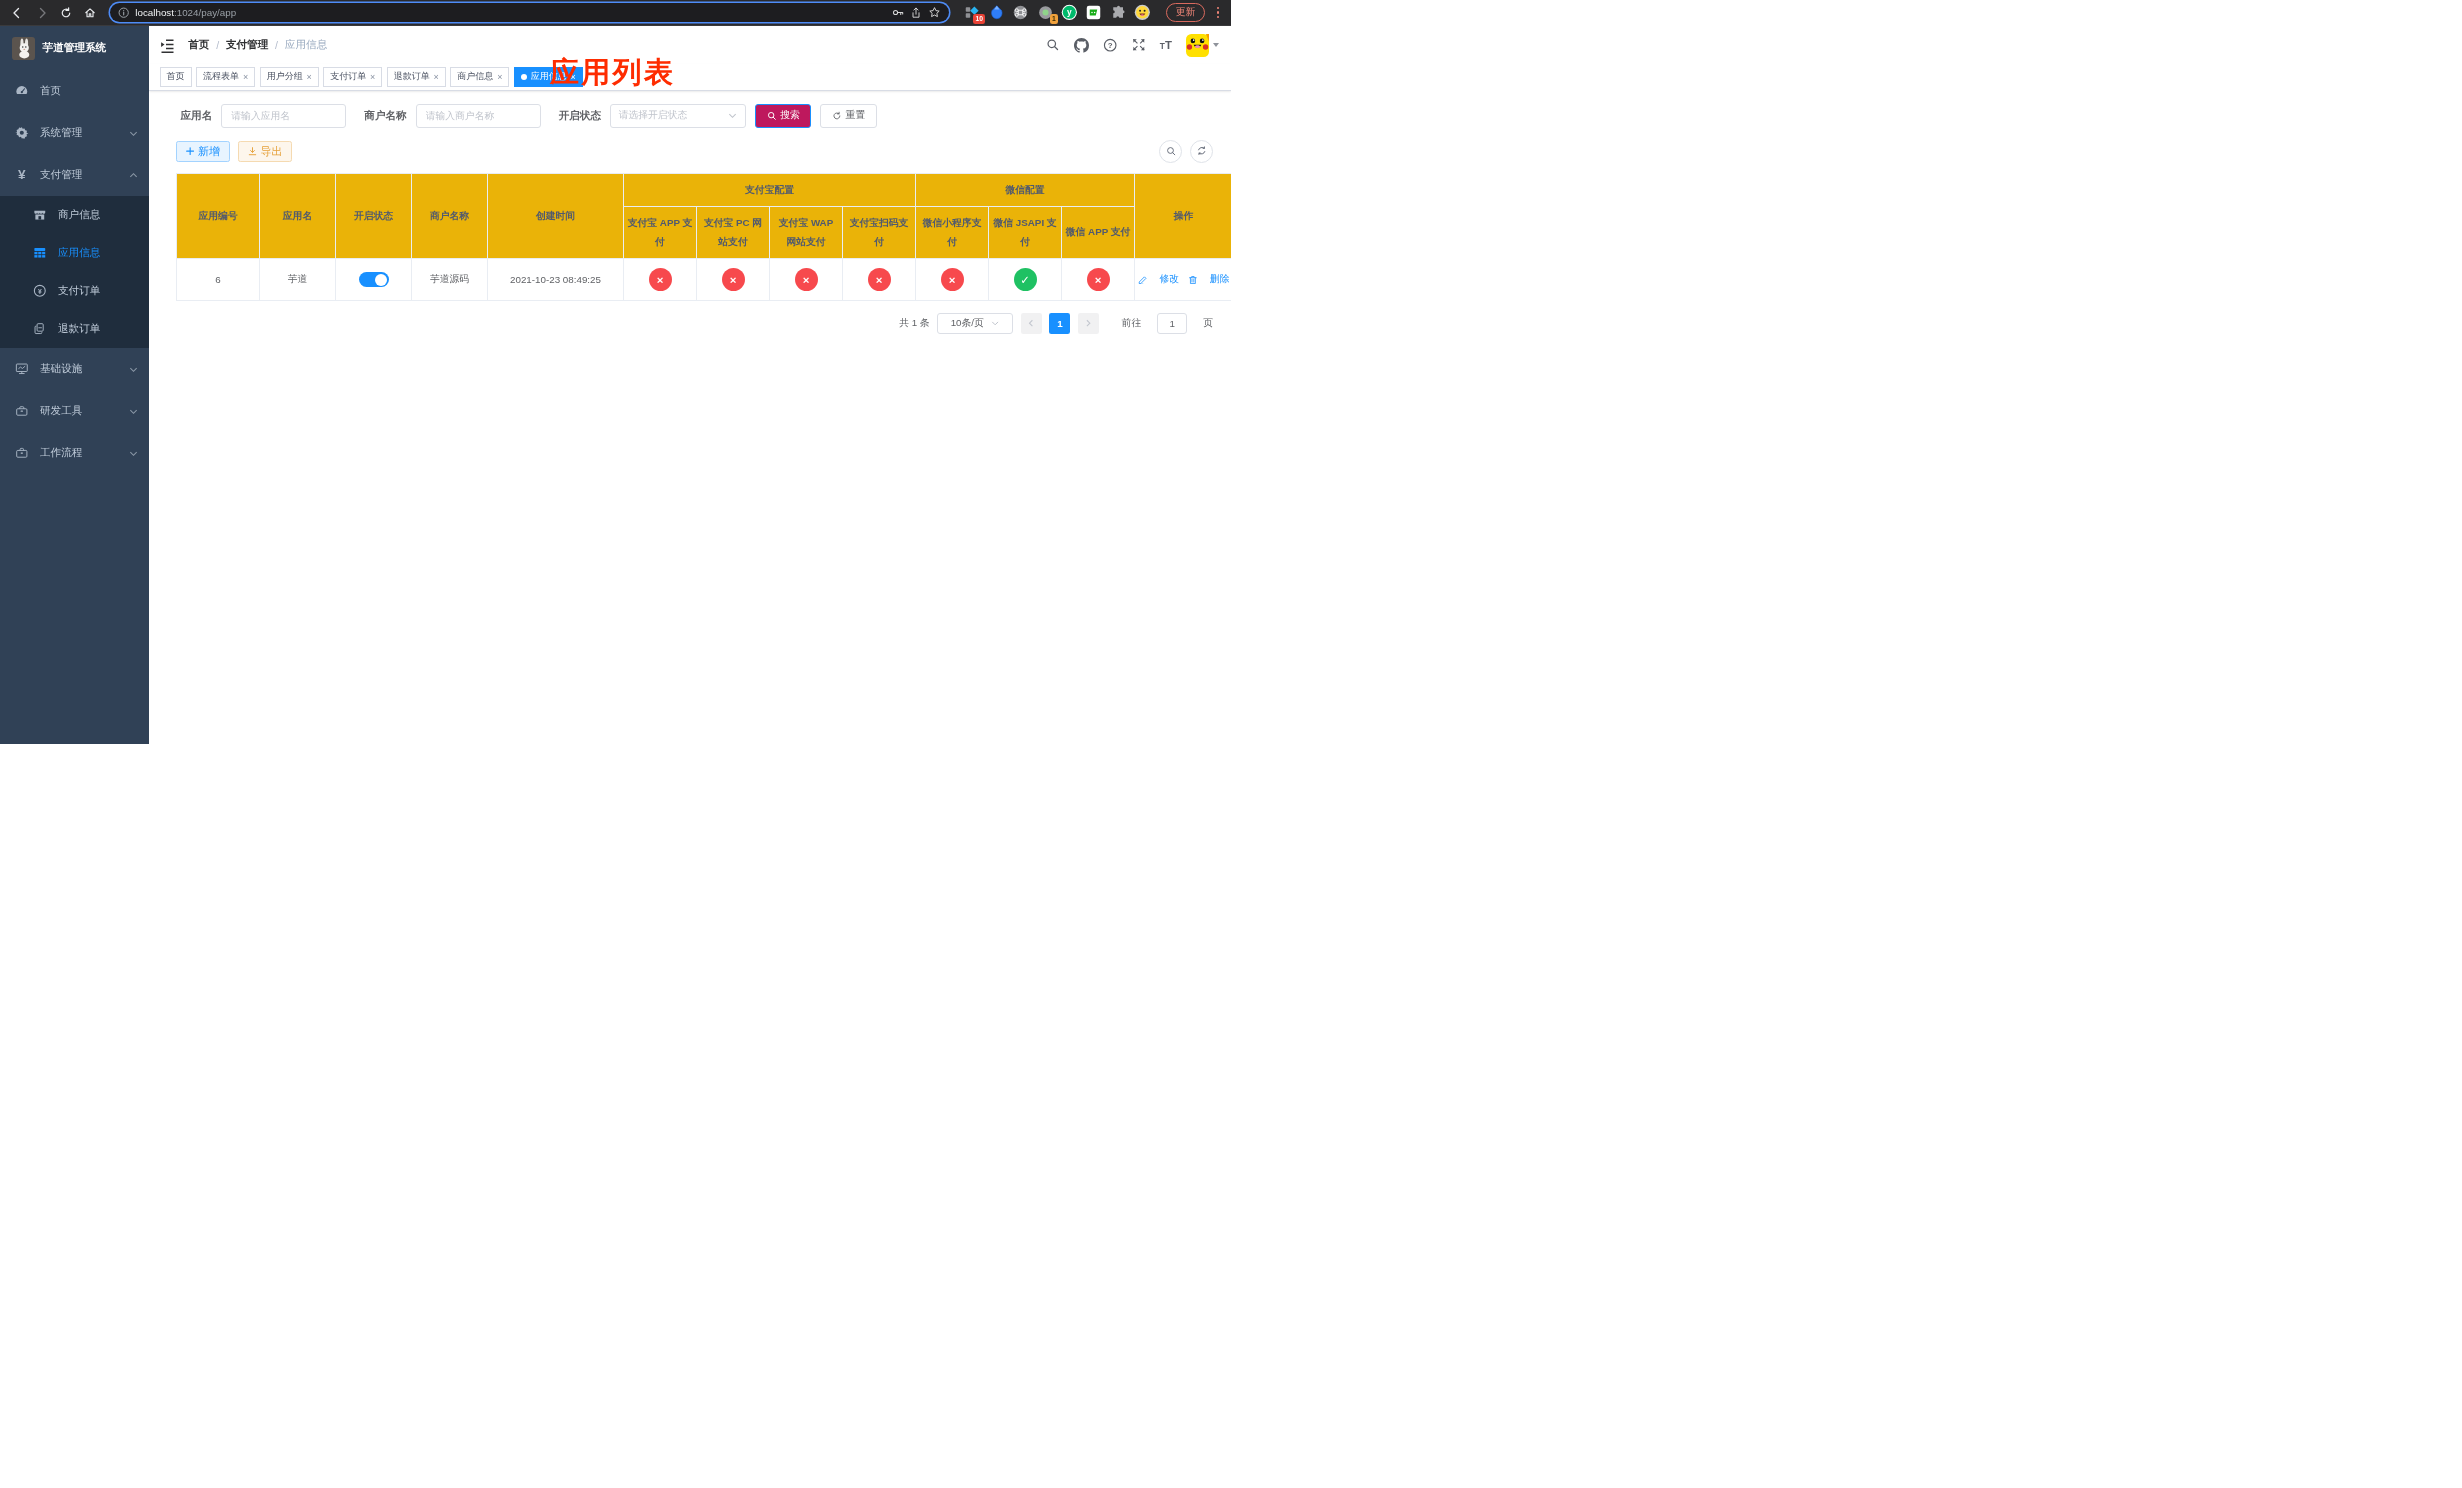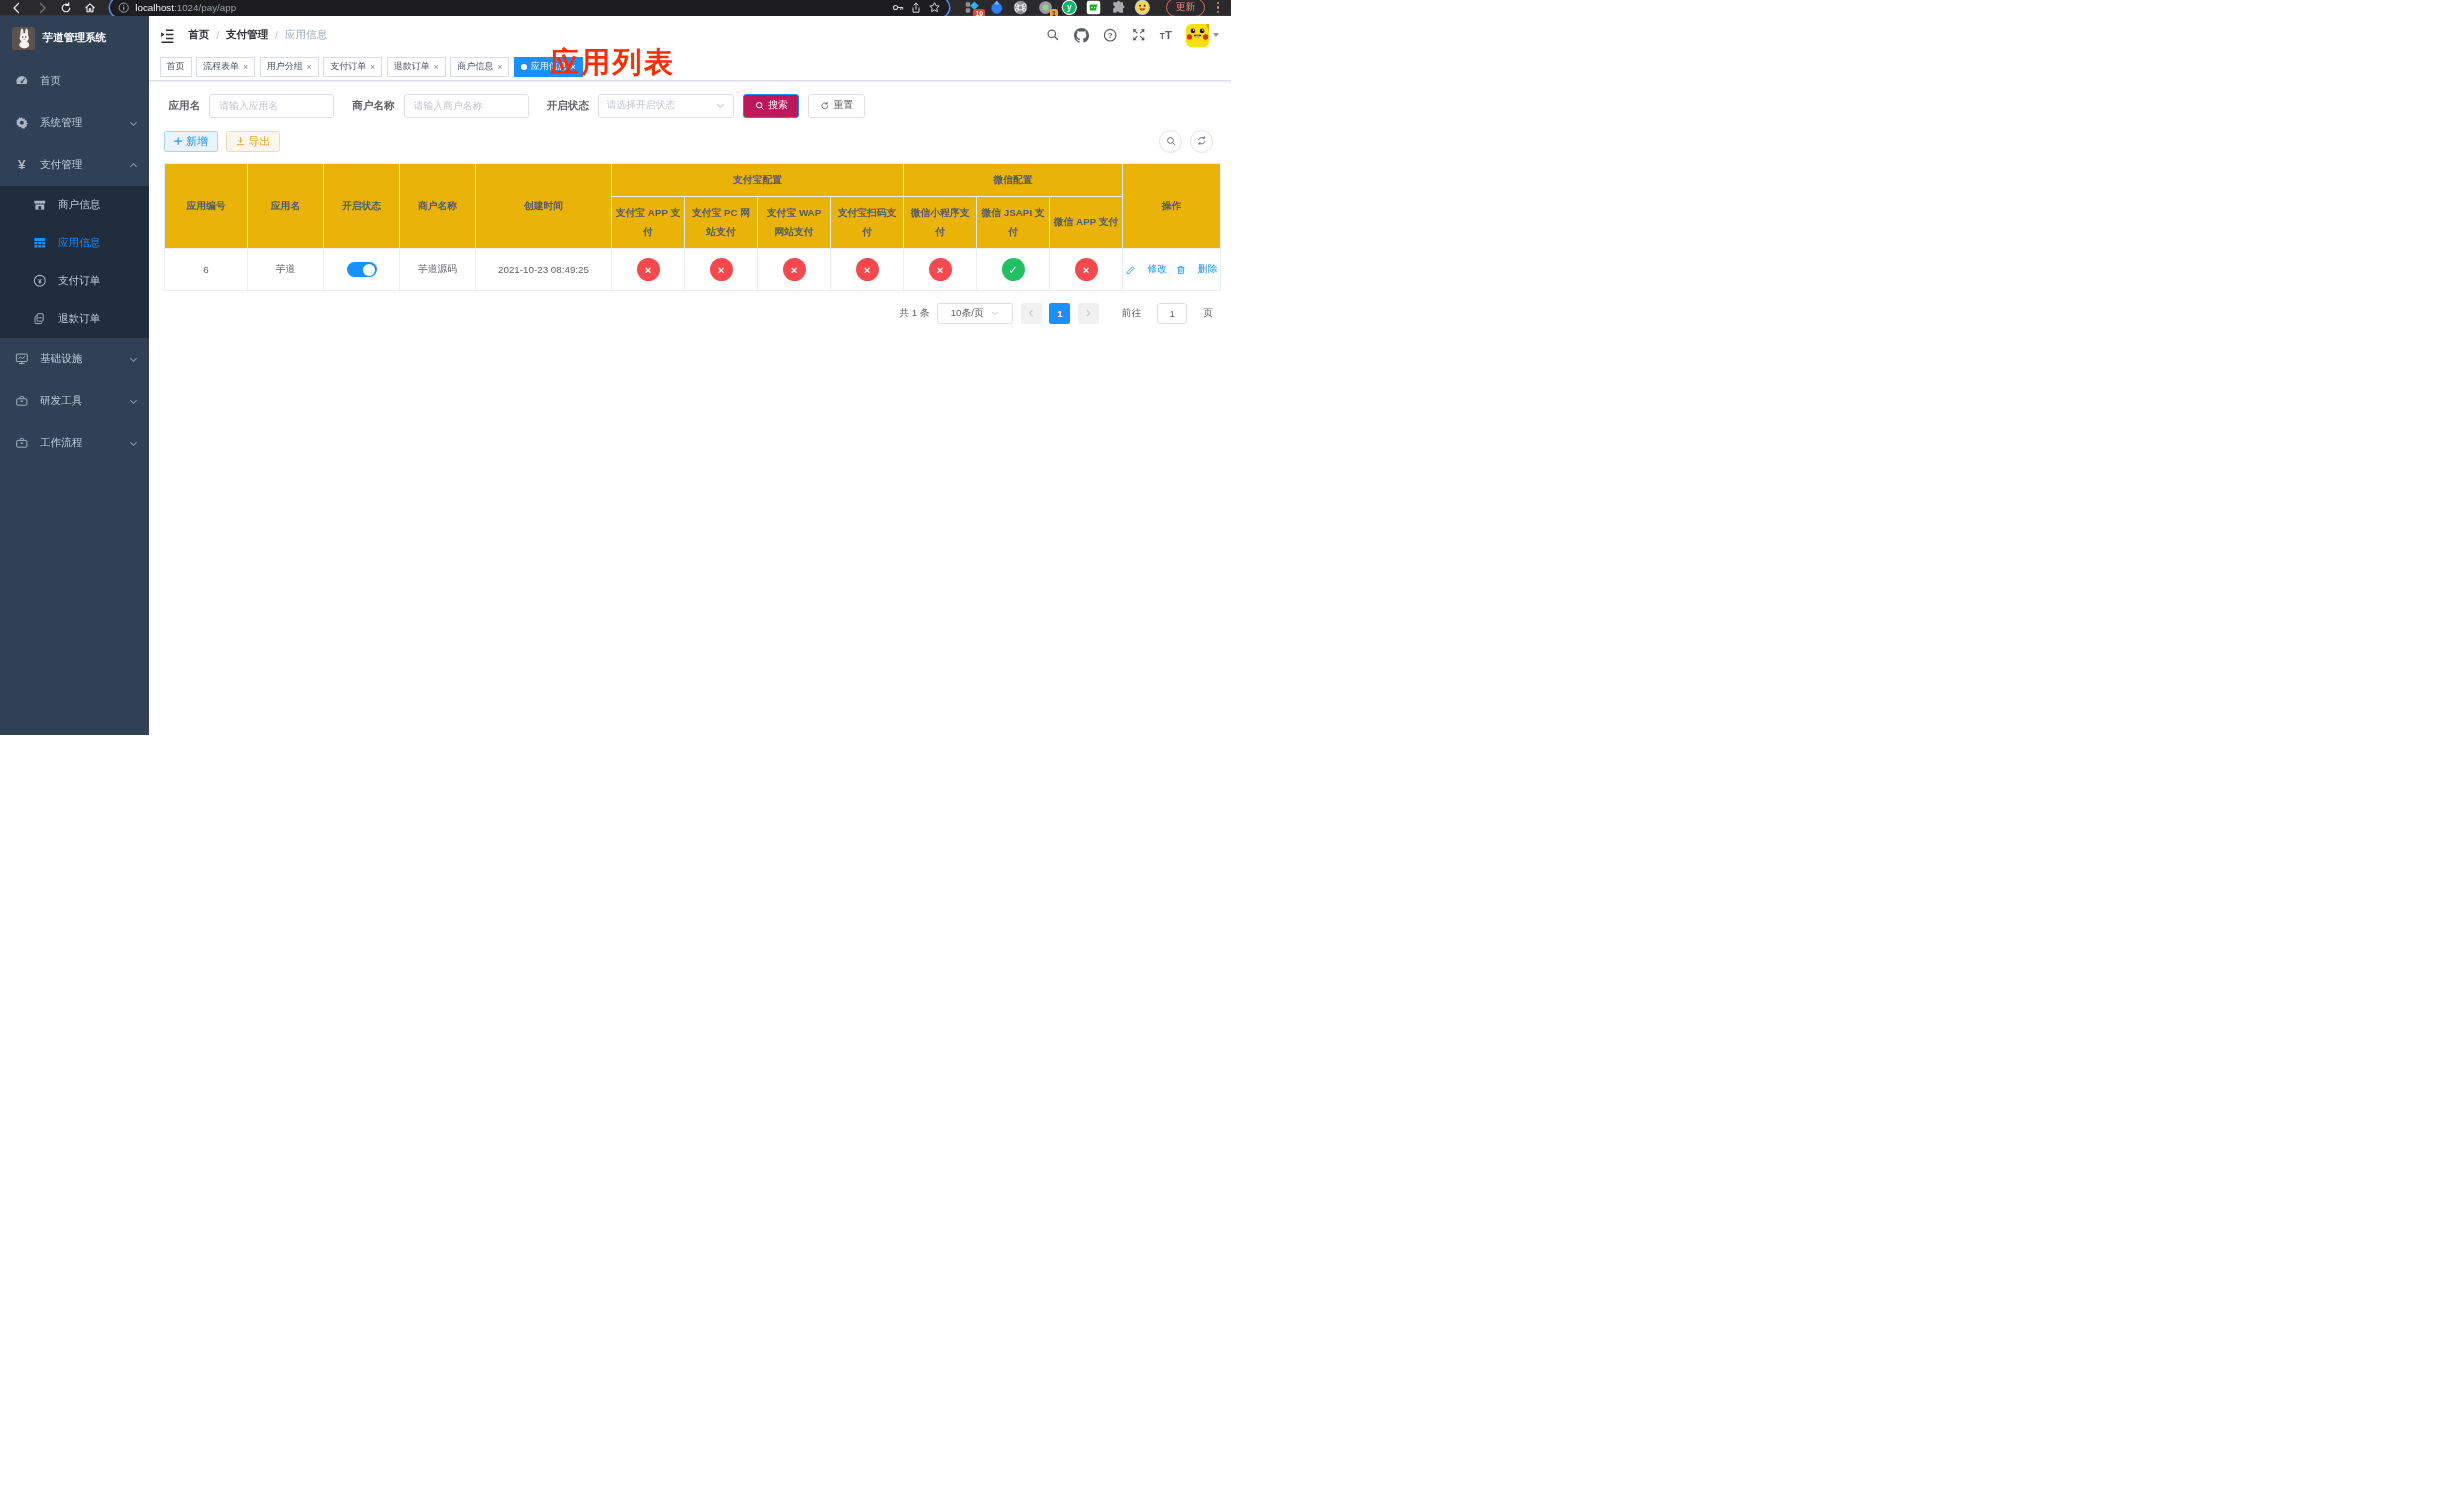--- a/index.html
+++ b/index.html
@@ -1,21 +1,21 @@
 <!DOCTYPE html>
 <html style="font-size:12px"><head>
 <meta charset="utf-8">
 <style>
   * { box-sizing: border-box; margin: 0; padding: 0; }
   html,body { width:1231px; height:744px; overflow:hidden; }
   body { font-family:"Liberation Sans","DejaVu Sans",sans-serif; background:#fff; font-size:10.6px; }
   svg { display:block; }
 
   
-  .browser-bar { height:16px; background:#2a2a2c; display:flex; align-items:center; padding:0 7.6px; gap:4.5px; border-bottom:0.8px solid #3a3a3c; }
+  .browser-bar { height:26px; background:#2a2a2c; display:flex; align-items:center; padding:0 7.6px; gap:4.5px; border-bottom:0.8px solid #3a3a3c; }
   .b-ic { width:19.7px; height:19.7px; display:flex; align-items:center; justify-content:center; border-radius:50%; color:#e8eaed; flex:0 0 auto; }
   .b-ic.disabled { color:#77787b; }
   .address-bar { flex:1; height:19.7px; margin:0 6px; background:#1d1d20; border-radius:10.6px; box-shadow:0 0 0 1.5px #4e8cf7; display:flex; align-items:center; padding:0 7.6px; gap:6px; min-width:0; }
   .url { font-size:9.8px; white-space:nowrap; overflow:hidden; }
   .url .host { color:#f1f3f4; }
   .url .rest { color:#9aa0a6; }
   .addr-spacer { flex:1; }
   .ext-tray { display:flex; align-items:center; gap:7.6px; padding:0 4.5px; }
   .ext { position:relative; width:16.7px; height:16.7px; display:flex; align-items:center; justify-content:center; }
   .badge { position:absolute; bottom:-3px; right:-4.5px; background:#e94235; color:#fff; font-size:6.8px; line-height:1; padding:1.5px 2.3px; border-radius:2.3px; font-weight:700; }
@@ -59,21 +59,21 @@
 
   
   .tags-view { height:26.5px; border-bottom:0.8px solid #d8dce5; box-shadow:0 0.8px 2.3px rgba(0,0,0,.12); display:flex; align-items:center; padding:0 10.6px; gap:4.5px; background:#fff; }
   .tag { height:19.7px; display:inline-flex; align-items:center; gap:3.8px; border:0.8px solid #d8dce5; background:#fff; color:#495060; font-size:9px; padding:0 6px; cursor:pointer; white-space:nowrap; }
   .tag .x { font-size:9px; color:#8a93a3; }
   .tag.active { background:#1890ff; border-color:#1890ff; color:#fff; }
   .tag.active .dot { width:6px; height:6px; border-radius:50%; background:#fff; }
   .tag.active .x { color:#fff; }
 
   
-  .content { padding:13px 18px 0 15px; flex:1; }
+  .content { padding:13px 18px 0 27px; flex:1; }
   .filter-row { display:flex; align-items:center; gap:9px; flex-wrap:nowrap; }
   .f-label { font-weight:700; color:#606266; font-size:10.6px; margin-left:9px; white-space:nowrap; }
   .f-label:first-child { margin-left:4.5px; }
   .f-input { height:24px; border:0.8px solid #dcdfe6; border-radius:3px; padding:0 9px; font-size:9.8px; color:#606266; width:125px; font-family:inherit; }
   .f-input::placeholder { color:#c0c4cc; }
   .f-select { height:24px; border:0.8px solid #dcdfe6; border-radius:3px; padding:0 7.6px; width:136px; display:flex; align-items:center; justify-content:space-between; color:#c0c4cc; font-size:9.8px; cursor:pointer; }
   .btn { height:24px; border-radius:3px; border:0.8px solid #dcdfe6; background:#fff; color:#606266; font-size:9.8px; display:inline-flex; align-items:center; gap:3.8px; padding:0 10.6px; cursor:pointer; font-family:inherit; }
   .btn.primary { background:#be185d; border-color:#1890ff; color:#fff; }
   .btn-row { margin-top:12px; display:flex; align-items:center; }
   .btn.sm { height:21px; font-size:11px; padding:0 9px; border-radius:2.3px;align-items:center; }

